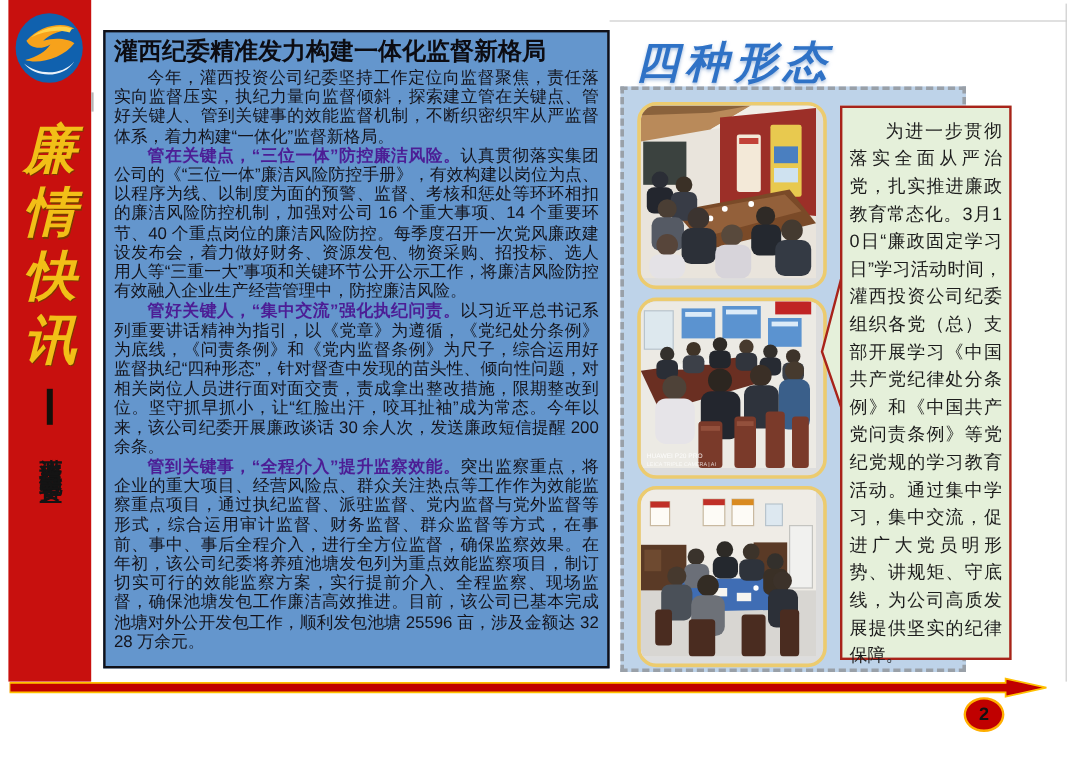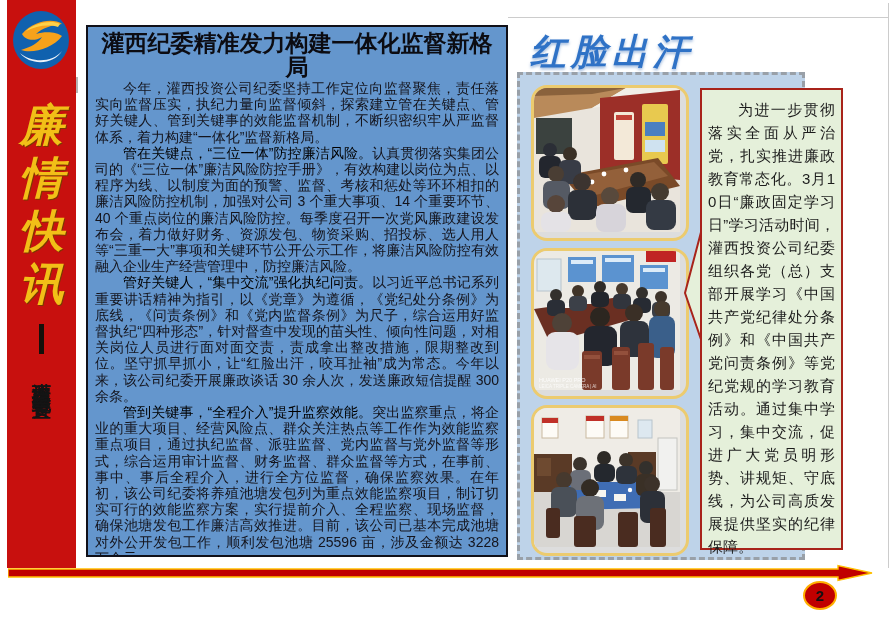--- a/index.html
+++ b/index.html
@@ -15,25 +15,25 @@
              font-size:44px;line-height:46px;color:#f2bf17;
              text-shadow:1px 1px 0 #7a3a00;}
   .v-dash{width:5px;height:30px;background:#14100a;margin:10px auto 6px auto;}
   .sidebar-sub{position:absolute;left:0;top:368px;width:69px;text-align:center;}
   .sidebar-sub span{writing-mode:vertical-rl;text-orientation:upright;
                     font-size:19px;letter-spacing:2px;color:#141414;font-weight:bold;}
 
   
   .article{position:absolute;left:86px;top:25px;width:422px;height:532px;box-sizing:border-box;
            background:#6496cd;border:2px solid #101018;padding:4px 7px 2px 7px;overflow:hidden;}
-  .article-title{font-size:23px;font-weight:bold;color:#0c0c12;text-align:center;
+  .article-title{font-size:20px;font-weight:bold;color:#0c0c12;
                  line-height:24px;margin-bottom:1px;font-family:"Liberation Sans",sans-serif;}
   .para{font-size:14px;line-height:16.2px;color:#14141c;text-align:justify;
         text-indent:2em;word-break:break-all;}
-  .para .lead{font-weight:normal;color:#000000;}
+  .para .lead{font-weight:bold;color:#4c1d95;}
 
   
   .right-header{position:absolute;left:530px;top:28px;width:220px;
                 font-family:"DejaVu Serif",serif;font-weight:bold;font-style:italic;
                 font-size:36px;letter-spacing:5px;color:#2f72c6;
                 text-shadow:0 2px 3px rgba(110,150,205,.65),0 0 1px #ffffff;}
   .photo-panel{position:absolute;left:517px;top:72px;width:288px;height:488px;box-sizing:border-box;
                background:#bed3e9;border:3px dashed #99a0a8;}
   .photo{position:absolute;left:11px;width:152px;border:3px solid #eccb6f;border-radius:16px;
          overflow:hidden;background:#ddd;}
@@ -80,29 +80,29 @@
     </div>
     <div class="sidebar-sub">
       <span>灌西投资公司纪委宣</span>
     </div>
   </div>
   <div class="tick"></div>
 
   <div class="article">
     <div class="article-title">灌西纪委精准发力构建一体化监督新格局</div>
     <div class="para"><span class="lead"></span><span>今年，灌西投资公司纪委坚持工作定位向监督聚焦，责任落实向监督压实，执纪力量向监督倾斜，探索建立管在关键点、管好关键人、管到关键事的效能监督机制，不断织密织牢从严监督体系，着力构建“一体化”监督新格局。</span></div>
-    <div class="para"><span class="lead">管在关键点，“三位一体”防控廉洁风险。</span><span>认真贯彻落实集团公司的《“三位一体”廉洁风险防控手册》，有效构建以岗位为点、以程序为线、以制度为面的预警、监督、考核和惩处等环环相扣的廉洁风险防控机制，加强对公司 3 个重大事项、14 个重要环节、40 个重点岗位的廉洁风险防控。每季度召开一次党风廉政建设发布会，着力做好财务、资源发包、物资采购、招投标、选人用人等“三重一大”事项和关键环节公开公示工作，将廉洁风险防控有效融入企业生产经营管理中，防控廉洁风险。</span></div>
-    <div class="para"><span class="lead">管好关键人，“集中交流”强化执纪问责。</span><span>以习近平总书记系列重要讲话精神为指引，以《党章》为遵循，《党纪处分条例》为底线，《问责条例》和《党内监督条例》为尺子，综合运用好监督执纪“四种形态”，针对督查中发现的苗头性、倾向性问题，对相关岗位人员进行面对面交责，责成拿出整改措施，限期整改到位。坚守抓早抓小，让“红脸出汗，咬耳扯袖”成为常态。今年以来，该公司纪委开展廉政谈话 30 余人次，发送廉政短信提醒 300 余条。</span></div>
+    <div class="para"><span class="lead">管在关键点，“三位一体”防控廉洁风险。</span><span>认真贯彻落实集团公司的《“三位一体”廉洁风险防控手册》，有效构建以岗位为点、以程序为线、以制度为面的预警、监督、考核和惩处等环环相扣的廉洁风险防控机制，加强对公司 16 个重大事项、14 个重要环节、40 个重点岗位的廉洁风险防控。每季度召开一次党风廉政建设发布会，着力做好财务、资源发包、物资采购、招投标、选人用人等“三重一大”事项和关键环节公开公示工作，将廉洁风险防控有效融入企业生产经营管理中，防控廉洁风险。</span></div>
+    <div class="para"><span class="lead">管好关键人，“集中交流”强化执纪问责。</span><span>以习近平总书记系列重要讲话精神为指引，以《党章》为遵循，《党纪处分条例》为底线，《问责条例》和《党内监督条例》为尺子，综合运用好监督执纪“四种形态”，针对督查中发现的苗头性、倾向性问题，对相关岗位人员进行面对面交责，责成拿出整改措施，限期整改到位。坚守抓早抓小，让“红脸出汗，咬耳扯袖”成为常态。今年以来，该公司纪委开展廉政谈话 30 余人次，发送廉政短信提醒 200 余条。</span></div>
     <div class="para"><span class="lead">管到关键事，“全程介入”提升监察效能。</span><span>突出监察重点，将企业的重大项目、经营风险点、群众关注热点等工作作为效能监察重点项目，通过执纪监督、派驻监督、党内监督与党外监督等形式，综合运用审计监督、财务监督、群众监督等方式，在事前、事中、事后全程介入，进行全方位监督，确保监察效果。在年初，该公司纪委将养殖池塘发包列为重点效能监察项目，制订切实可行的效能监察方案，实行提前介入、全程监察、现场监督，确保池塘发包工作廉洁高效推进。目前，该公司已基本完成池塘对外公开发包工作，顺利发包池塘 25596 亩，涉及金额达 3228 万余元。</span></div>
   </div>
 
   <div class="edge-h"></div>
   <div class="edge-v"></div>
 
-  <div class="right-header">红脸出汗</div>
+  <div class="right-header">四种形态</div>
 
   <div class="photo-panel">
 
     <div class="photo photo1">
       <svg width="146" height="144" viewBox="0 0 146 144">
         <rect width="146" height="144" fill="#e9e4dc"></rect>
         <polygon points="0,0 92,0 58,20 0,30" fill="#b98a5a"></polygon>
         <polygon points="0,0 92,0 58,6 0,8" fill="#8a623c"></polygon>
         <polygon points="92,0 146,0 146,8 58,20" fill="#f1eee7"></polygon>
         <rect x="2" y="30" width="36" height="36" fill="#3b423f"></rect>

